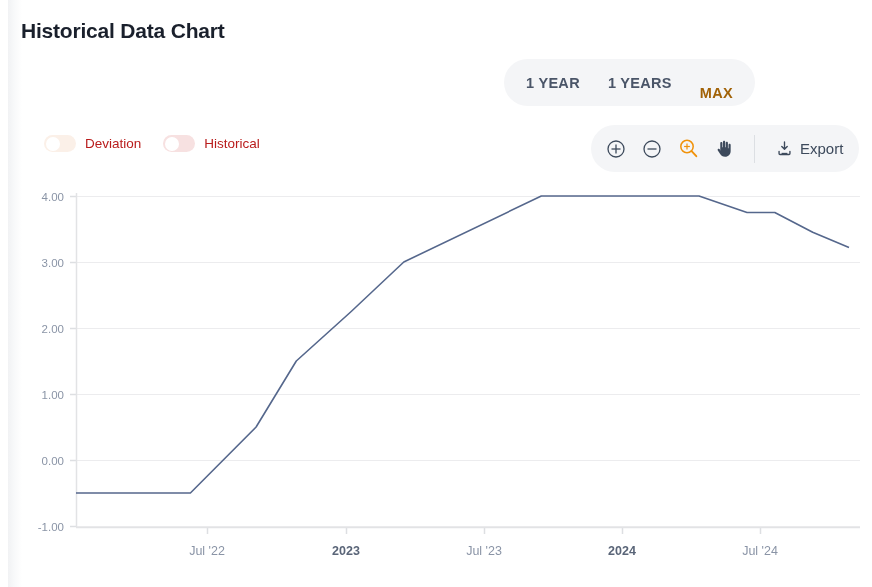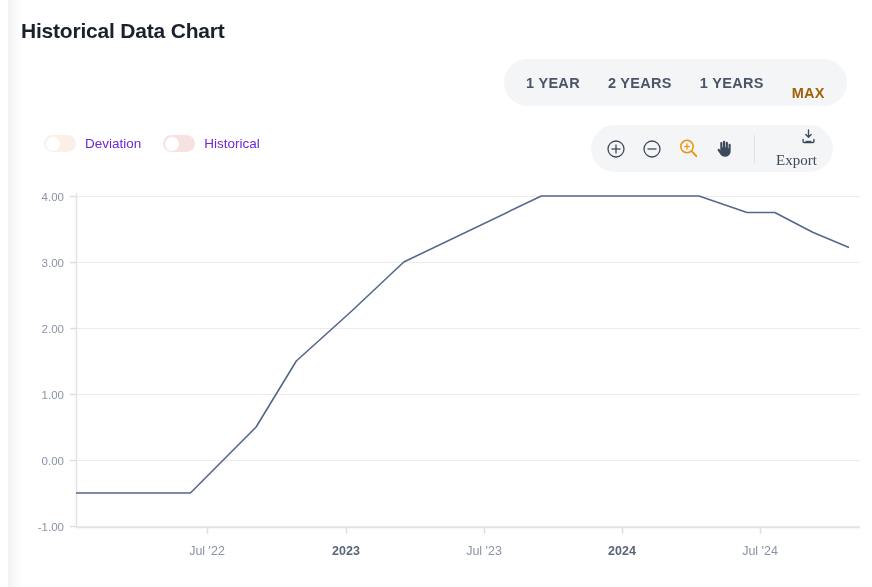--- a/index.html
+++ b/index.html
@@ -95,21 +95,21 @@
   .switch.consensus { background: #f7e1e1; }
   .switch .knob {
     position: absolute;
     top: 1.5px; left: 1.5px;
     width: 14px; height: 14px;
     border-radius: 50%;
     background: #ffffff;
   }
   .legend-label {
     font-size: 13.5px;
-    color: #6d28d9;
+    color: #b91c1c;
     white-space: nowrap;
   }
 
   
   .toolbar {
     position: absolute;
     left: 583px;
     top: 125px;
     height: 47px;
     border-radius: 24px;
@@ -131,28 +131,27 @@
     padding: 0;
   }
   .tool-divider {
     width: 1px;
     height: 28px;
     background: #dcdfe3;
     margin: 0 5px;
   }
   .export-btn {
     display: flex;
-    align-items: flex-end;
+    align-items: flex-start;
     gap: 7px;
     cursor: pointer;
     background: none;
     border: none;
     padding: 0 2px;
-    font-family: Liberation Serif, serif;
-    flex-direction: column;
+    font-family: Liberation Sans, sans-serif;
   }
   .export-label {
     font-size: 15px;
     color: #3d4a5c;
     white-space: nowrap;
   }
 
   
   .chart-wrap {
     position: absolute;
@@ -188,21 +187,20 @@
 <body>
 
 <div class="card">
 
   <div class="left-edge-shadow"></div>
 
   <div class="page-title">Historical Data Chart</div>
 
   <div class="range-pill">
     <button class="range-btn">1 YEAR</button>
-    <button class="range-btn">2 YEARS</button>
     <button class="range-btn">1 YEARS</button>
     <button class="range-btn active">MAX</button>
   </div>
 
   <div class="legend">
     <div class="legend-item">
       <span class="switch deviation">
         <span class="knob"></span>
       </span>
       <span class="legend-label">Deviation</span>

